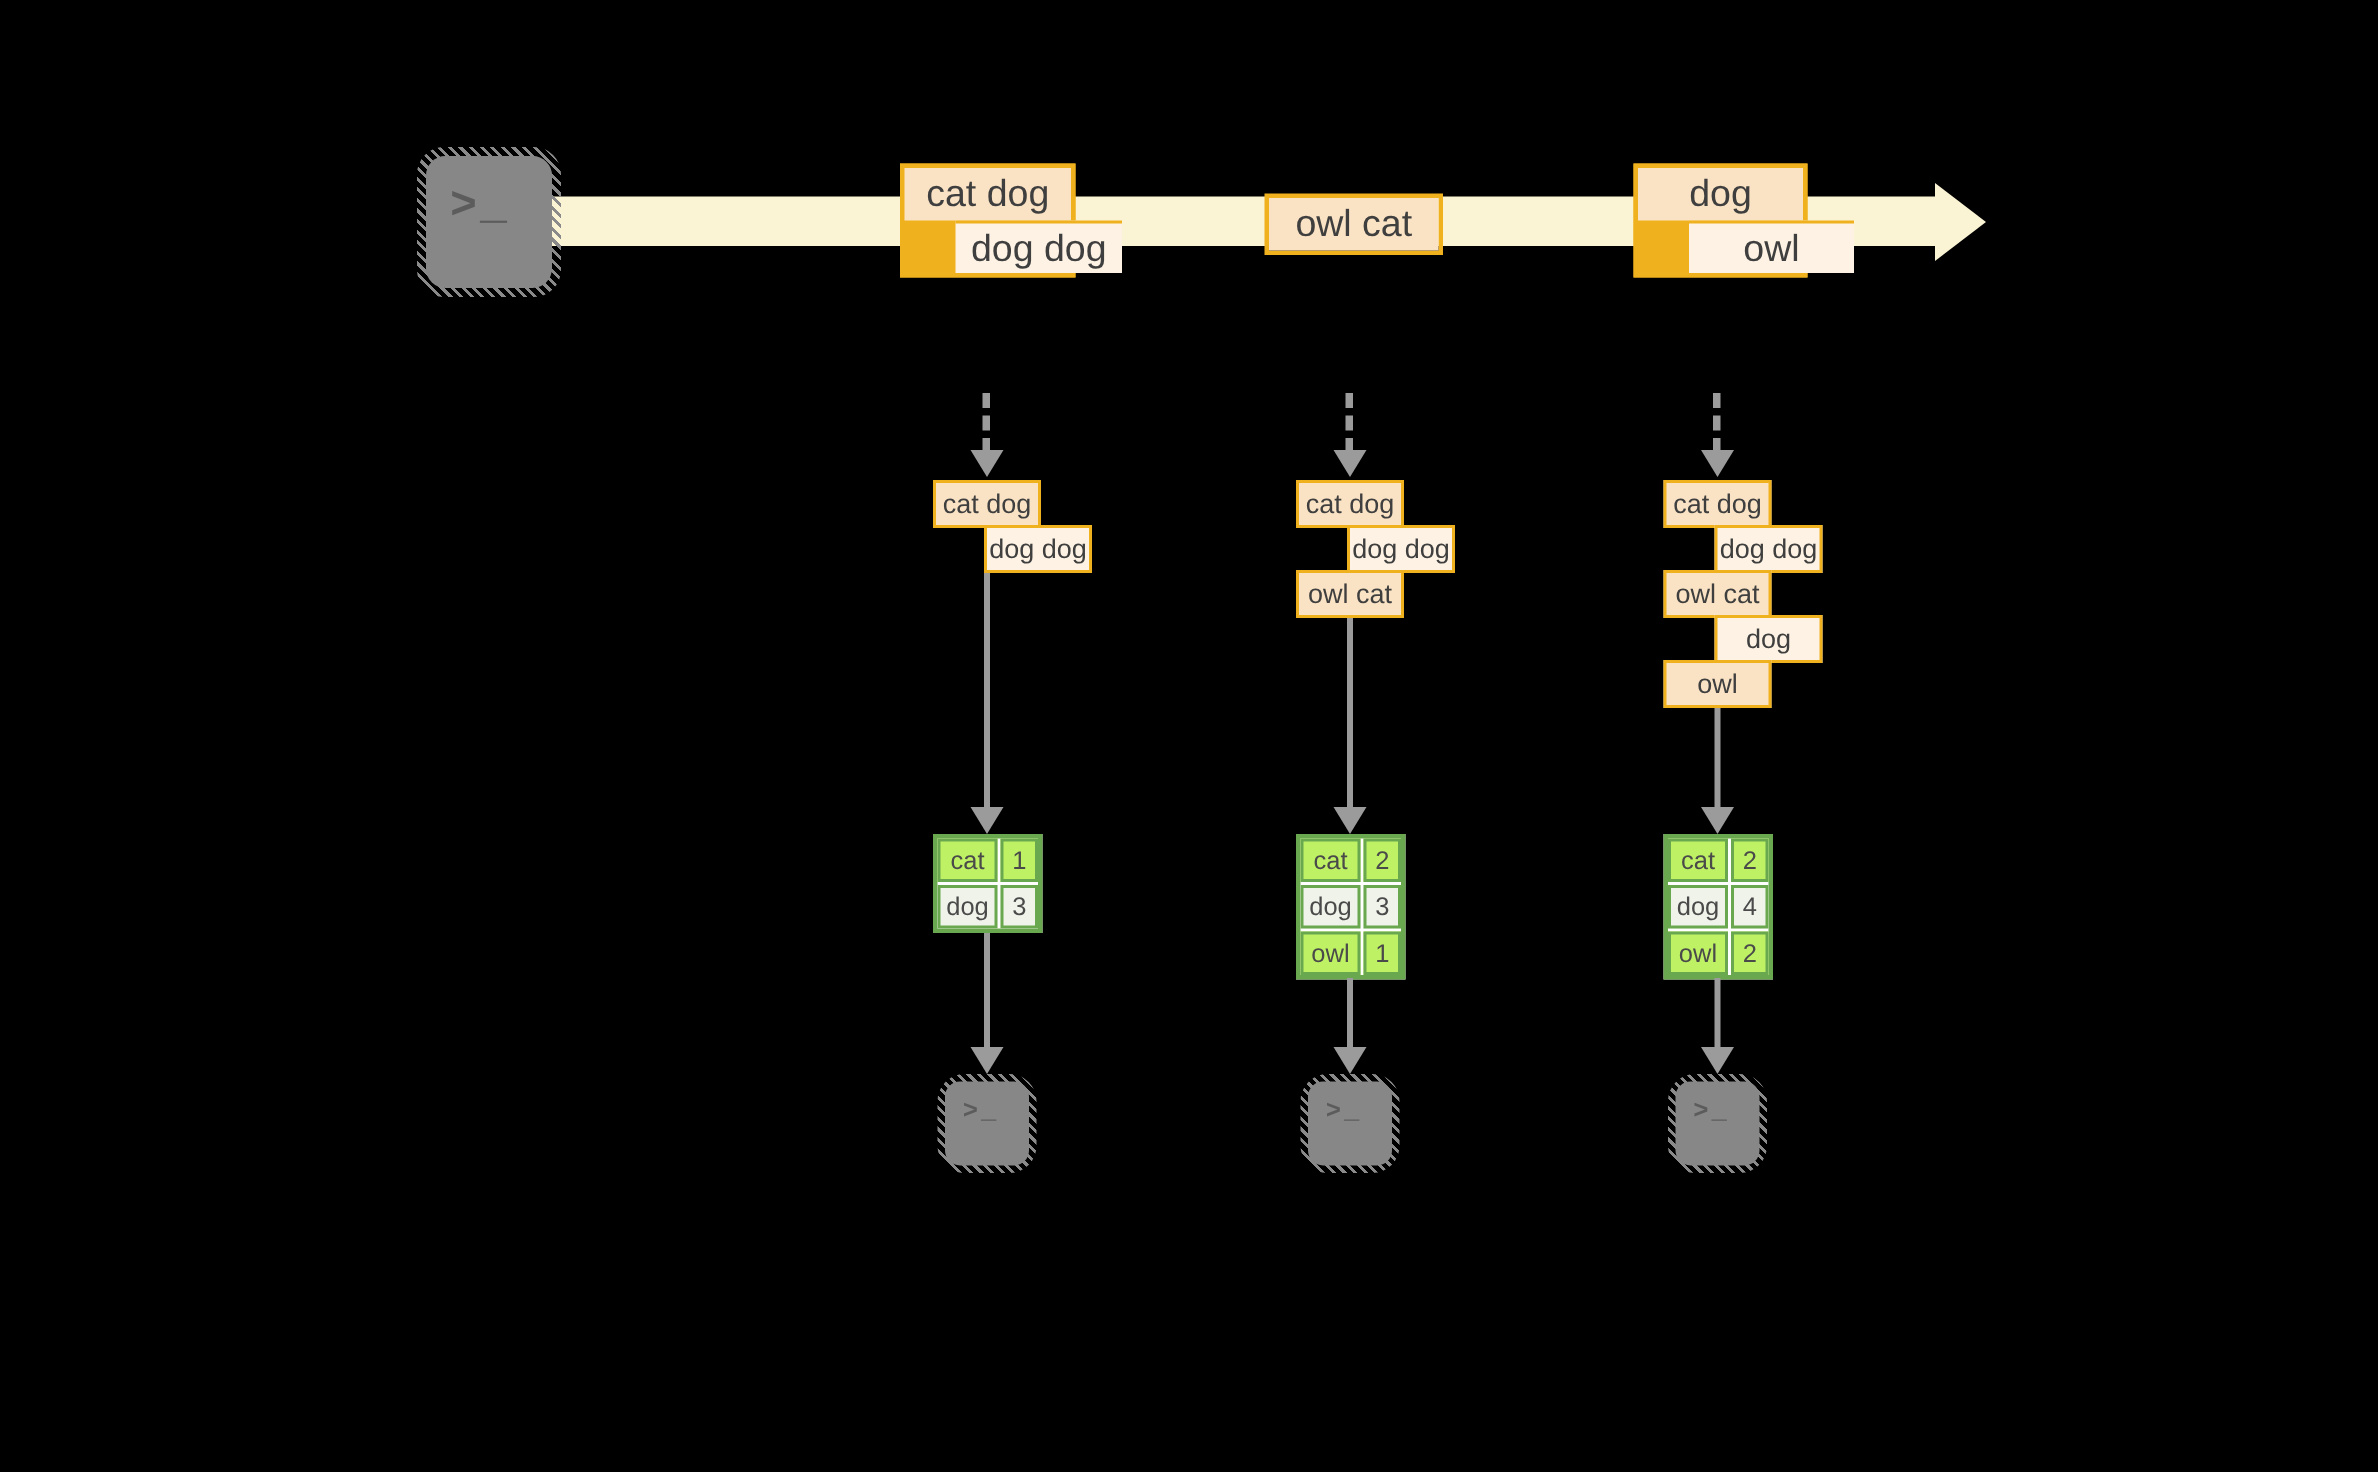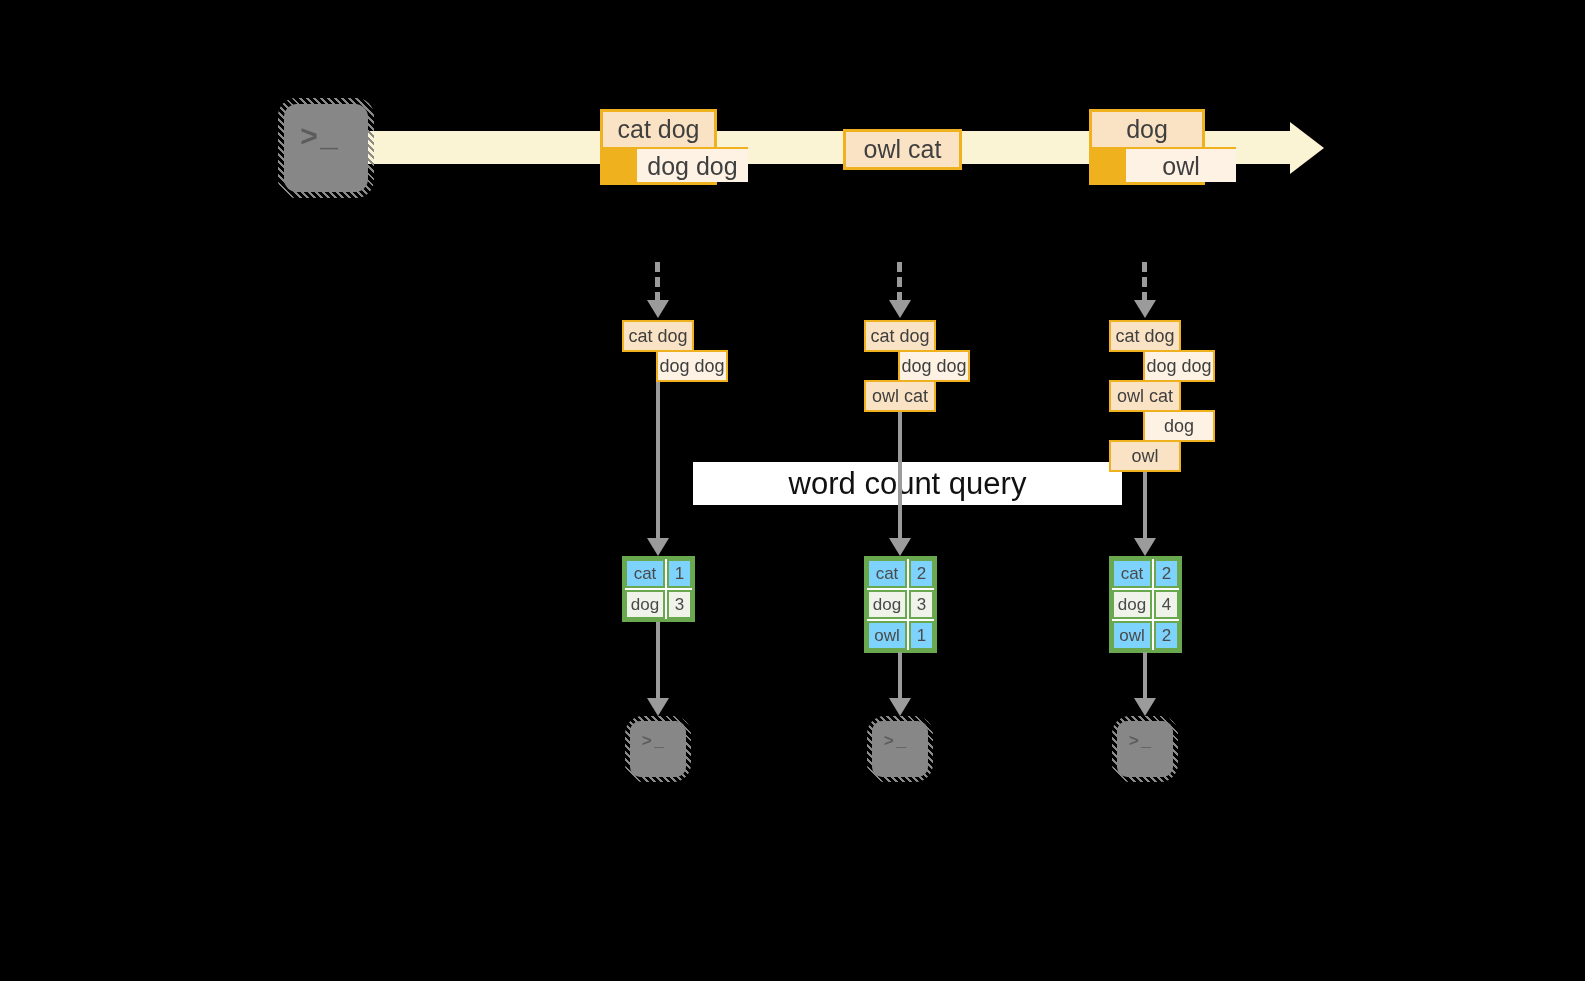--- a/index.html
+++ b/index.html
@@ -50,21 +50,21 @@
 
   
   .query-band { left:693px; top:462px; width:429px; height:43px; background:#fff; z-index:1;
     display:flex; align-items:center; justify-content:center; font-size:31px; color:#111; }
 
   
   .count-table { border:3px solid #6aa84f; background:#fff; z-index:2;
     display:grid; grid-template-columns:40px 25px; gap:2px; width:73px; }
   .cc { border:2px solid #6aa84f; height:29px; line-height:25px; text-align:center;
     font-size:17px; color:#4a4a4a; }
-  .row-a { background:#7dd3fc; }
+  .row-a { background:#bef264; }
   .row-b { background:#eff3ea; }
 </style>
 </head>
 <body>
 
 <div class="canvas">
 
   <div class="abs band"></div>
   <div class="abs band-head"></div>
 
@@ -88,23 +88,20 @@
     <div class="evt-row fill-b">owl</div>
   </div>
 
   <div class="abs dash-line" style="left:655px; top:262px; height:40px;"></div>
   <div class="abs head-down" style="left:647px; top:300px;"></div>
   <div class="abs dash-line" style="left:897px; top:262px; height:40px;"></div>
   <div class="abs head-down" style="left:889px; top:300px;"></div>
   <div class="abs dash-line" style="left:1142px; top:262px; height:40px;"></div>
   <div class="abs head-down" style="left:1134px; top:300px;"></div>
 
-  <div class="abs query-band">
-    <span>word count query</span>
-  </div>
 
   <div class="abs stack" style="left:622px; top:320px;">
     <div class="stack-box fill-a">cat dog</div>
     <div class="stack-box fill-b">dog dog</div>
   </div>
 
   <div class="abs stack" style="left:864px; top:320px;">
     <div class="stack-box fill-a">cat dog</div>
     <div class="stack-box fill-b">dog dog</div>
     <div class="stack-box fill-a">owl cat</div>

